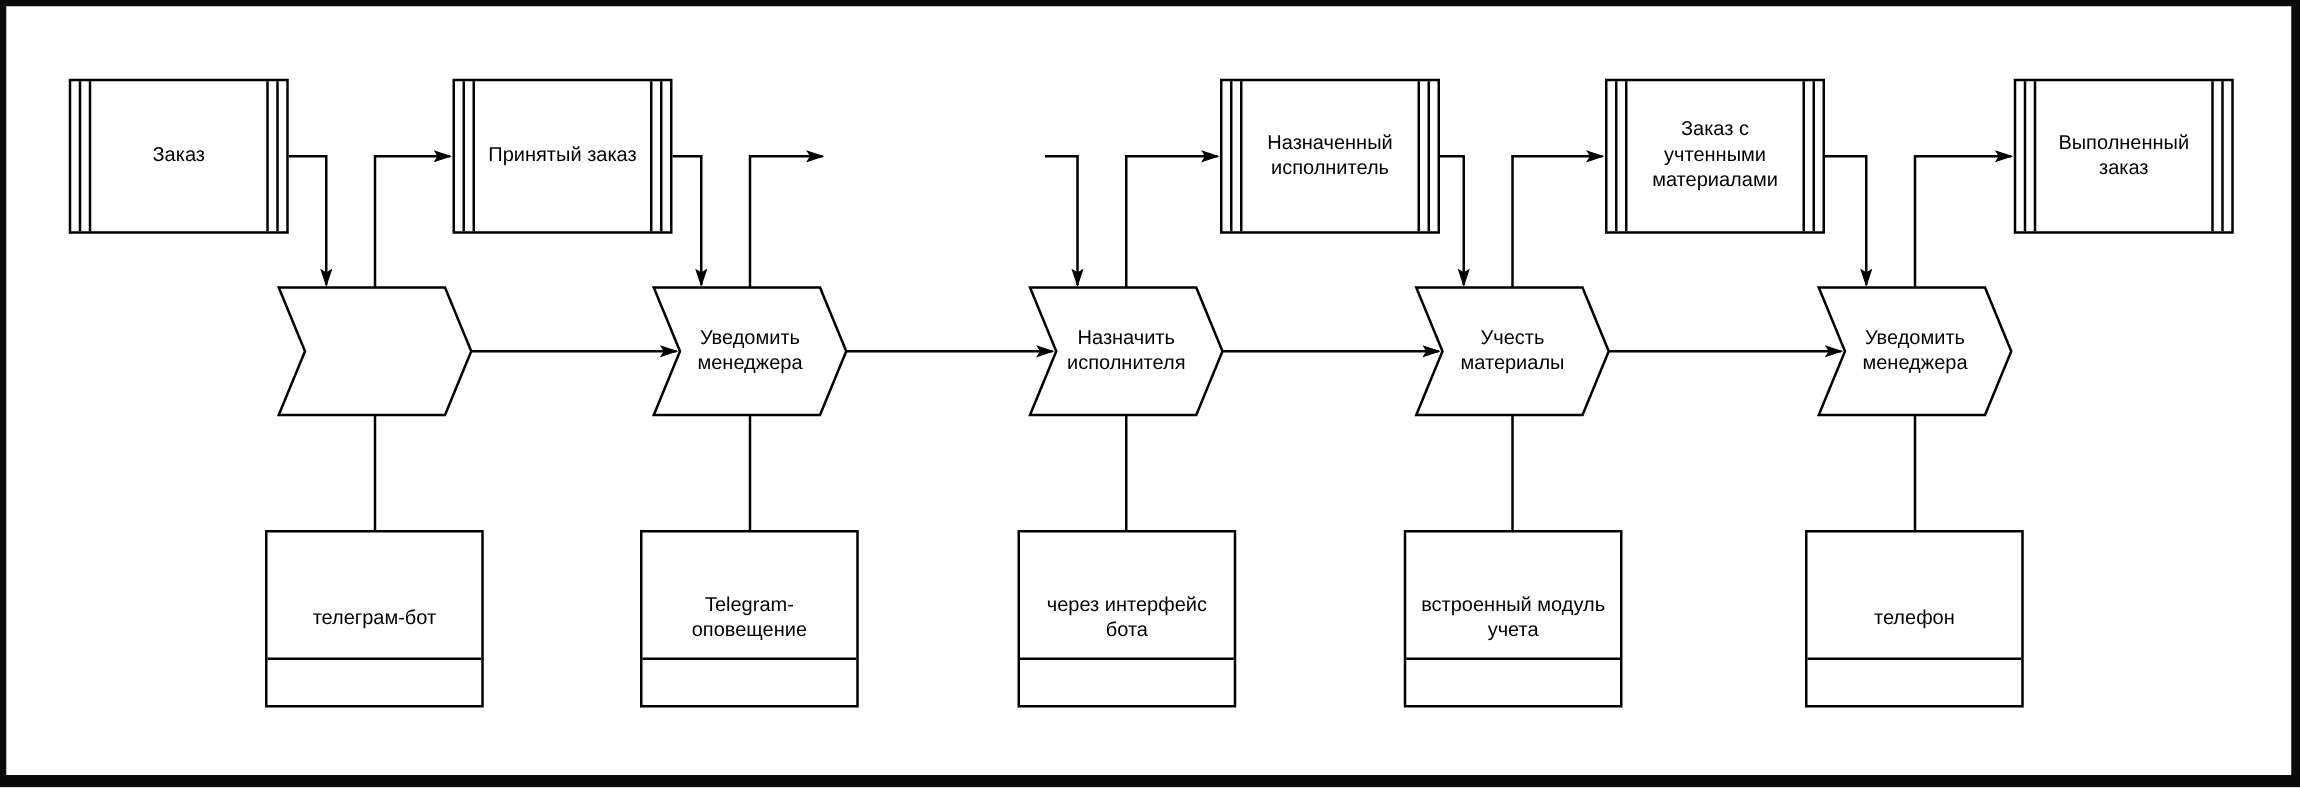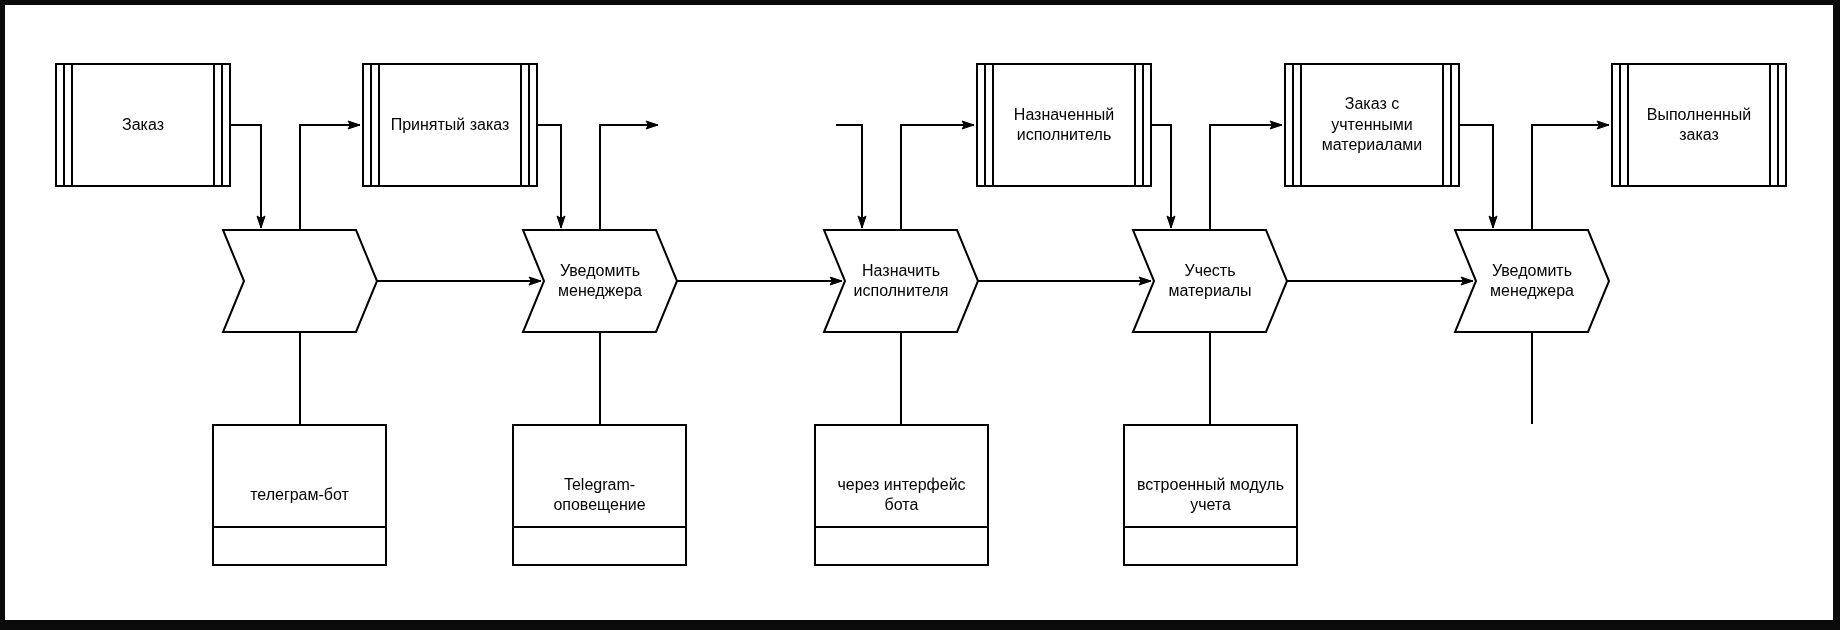--- a/index.html
+++ b/index.html
@@ -186,15 +186,19 @@
     <span class="foot"></span>
   </div>
   <div class="mech" style="left:814px">
     <span class="lbl">через интерфейс бота</span>
     <span class="foot"></span>
   </div>
   <div class="mech" style="left:1123px">
     <span class="lbl">встроенный модуль учета</span>
     <span class="foot"></span>
   </div>
+  <div class="mech" style="left:1444px">
+    <span class="lbl">телефон</span>
+    <span class="foot"></span>
+  </div>
 
   <div class="frame"></div>
 </div>
 
 </body></html>

